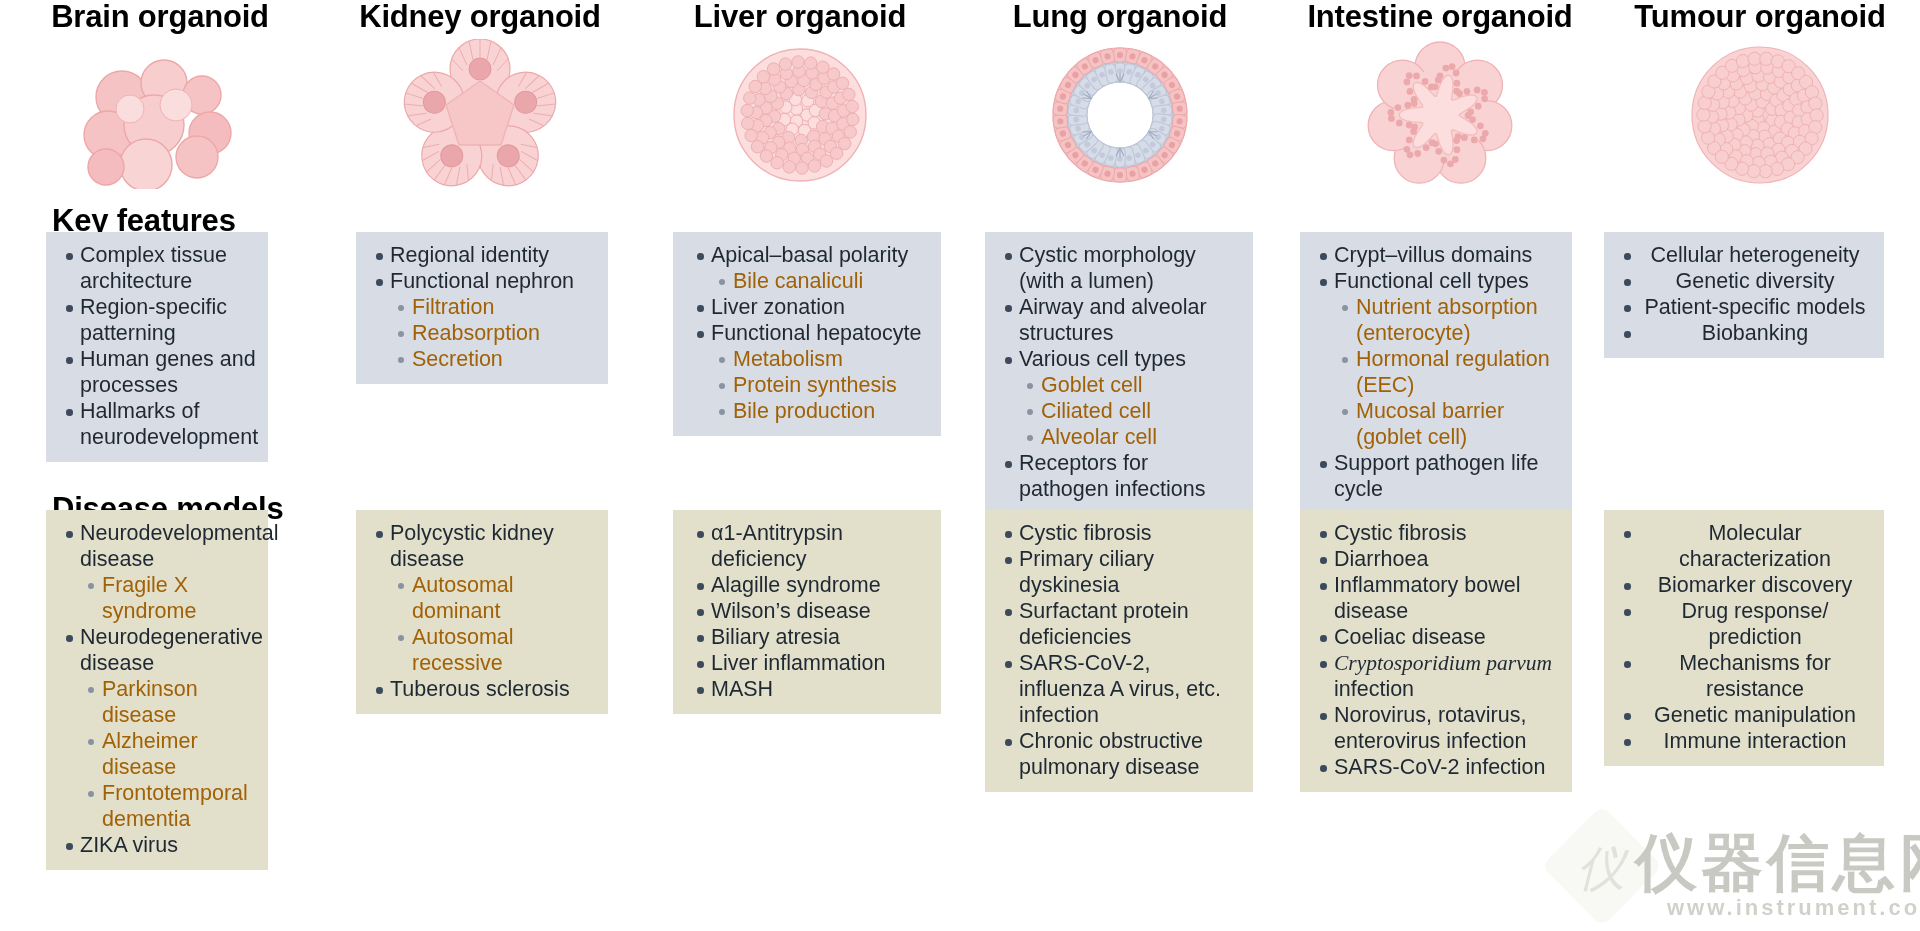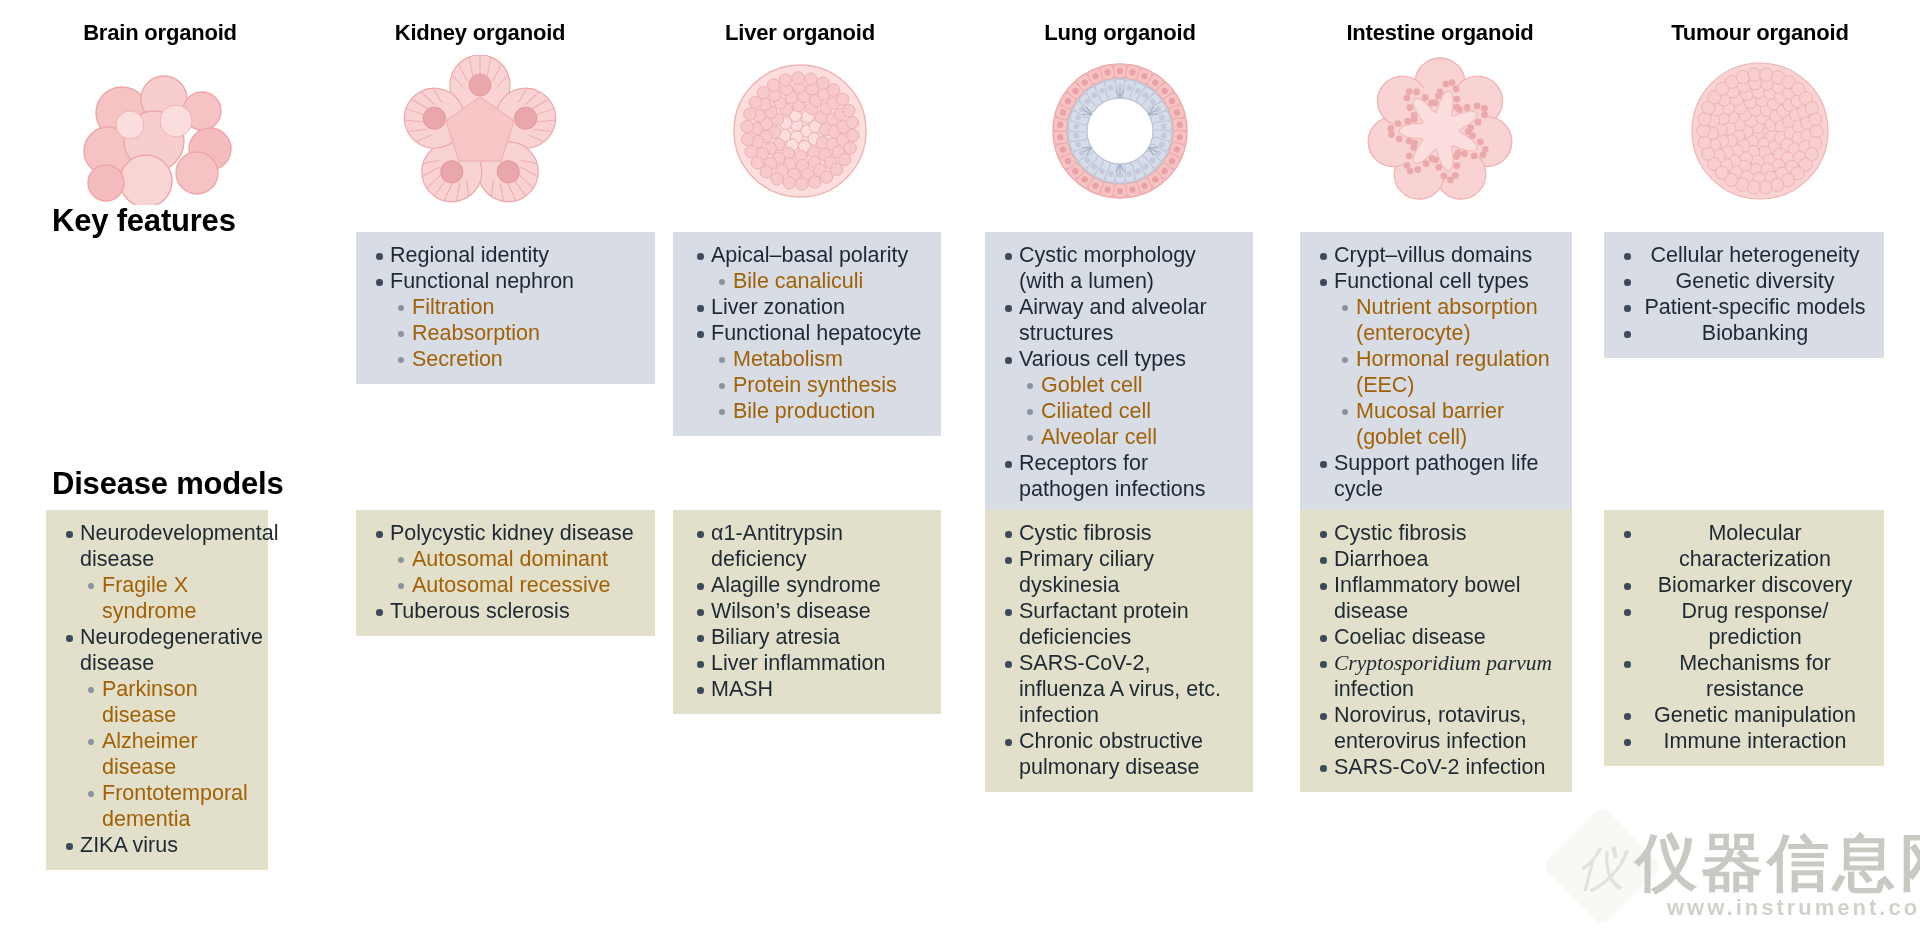--- a/index.html
+++ b/index.html
@@ -22,25 +22,25 @@
     top: 0; left: 0;
     width: 1920px; height: 931px;
     display: grid;
     grid-template-columns: repeat(6, 320px);
   }
   .col { position: relative; }
 
   
   .col-title {
     text-align: center;
-    font-size: 22px;
+    font-size: 31px;
     font-weight: bold;
     color: #000000;
     letter-spacing: -0.2px;
-    margin-top: 16px;
+    margin-top: 0;
     height: 34px;
     line-height: 34px;
   }
 
   
   .art {
     height: 160px;
     display: flex;
     align-items: center;
     justify-content: center;
@@ -50,35 +50,35 @@
   
   .section-head {
     position: absolute;
     left: 52px;
     font-size: 31px;
     font-weight: bold;
     color: #000000;
     letter-spacing: -0.2px;
   }
   #head-key { top: 203px; }
-  #head-disease { top: 466px; }
+  #head-disease { top: 491px; }
 
   
   .box {
     position: absolute;
     left: 46px;
     width: 268px;
     padding: 10px 12px 12px 12px;
   }
   .box.key     { background: #d7dce5; }
   .box.disease { background: #e2dfcb; }
 
   
   .col:nth-child(1) .box { left: 46px; width: 222px; }
-  .col:nth-child(2) .box { left: 36px; width: 299px; }
+  .col:nth-child(2) .box { left: 36px; width: 252px; }
   .col:nth-child(3) .box { left: 33px; width: 268px; padding-left: 16px; }
   .col:nth-child(4) .box { left: 25px; width: 268px; }
   .col:nth-child(5) .box { left: 20px; width: 272px; }
   .col:nth-child(6) .box { left: 4px; width: 280px; text-align: center; }
 
   ul.blist { list-style: none; margin: 0; padding: 0; }
   ul.blist li {
     position: relative;
     font-size: 21.5px;
     line-height: 26px;
@@ -173,20 +173,28 @@
             <circle cx="48" cy="96" r="24" fill="#f6c3c4" stroke="#eda7a9" stroke-width="1.4"></circle>
             <circle cx="150" cy="94" r="21" fill="#f4bcbe" stroke="#eda7a9" stroke-width="1.4"></circle>
             <circle cx="94" cy="86" r="30" fill="#f8cdce" stroke="#eda7a9" stroke-width="1.4"></circle>
             <circle cx="137" cy="118" r="21" fill="#f6c3c4" stroke="#eda7a9" stroke-width="1.4"></circle>
             <circle cx="86" cy="126" r="26" fill="#f9d4d5" stroke="#eda7a9" stroke-width="1.4"></circle>
             <circle cx="46" cy="128" r="18" fill="#f4bcbe" stroke="#eda7a9" stroke-width="1.4"></circle>
             <circle cx="116" cy="66" r="16" fill="#fadedd" stroke="#f0b2b4" stroke-width="1"></circle>
             <circle cx="70" cy="70" r="14" fill="#fadedd" stroke="#f0b2b4" stroke-width="1"></circle>
           </g>
         </svg>
+      </div>
+      <div class="box key" style="top:232px">
+        <ul class="blist">
+            <li class="">Complex tissue architecture</li>
+            <li class="">Region-specific patterning</li>
+            <li class="">Human genes and processes</li>
+            <li class="">Hallmarks of neurodevelopment</li>
+          </ul>
       </div>
       <div class="box disease" style="top:510px">
         <ul class="blist">
             <li class="">Neurodevelopmental disease</li>
             <li class="lvl2">Fragile X syndrome</li>
             <li class="">Neurodegenerative disease</li>
             <li class="lvl2">Parkinson disease</li>
             <li class="lvl2">Alzheimer disease</li>
             <li class="lvl2">Frontotemporal dementia</li>
             <li class="">ZIKA virus</li>

